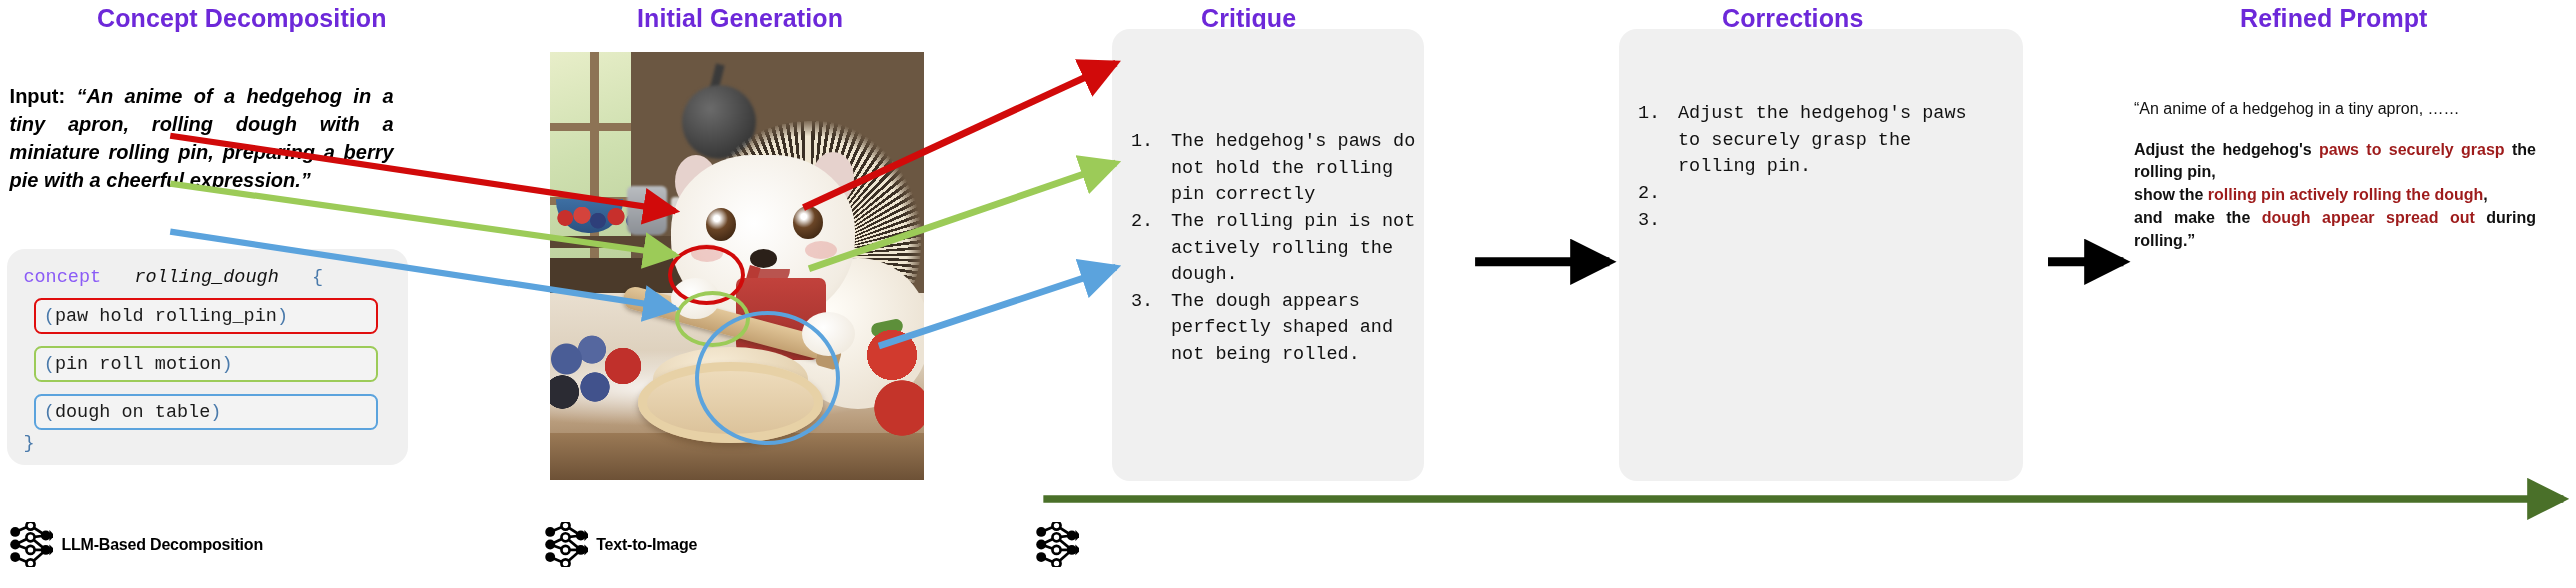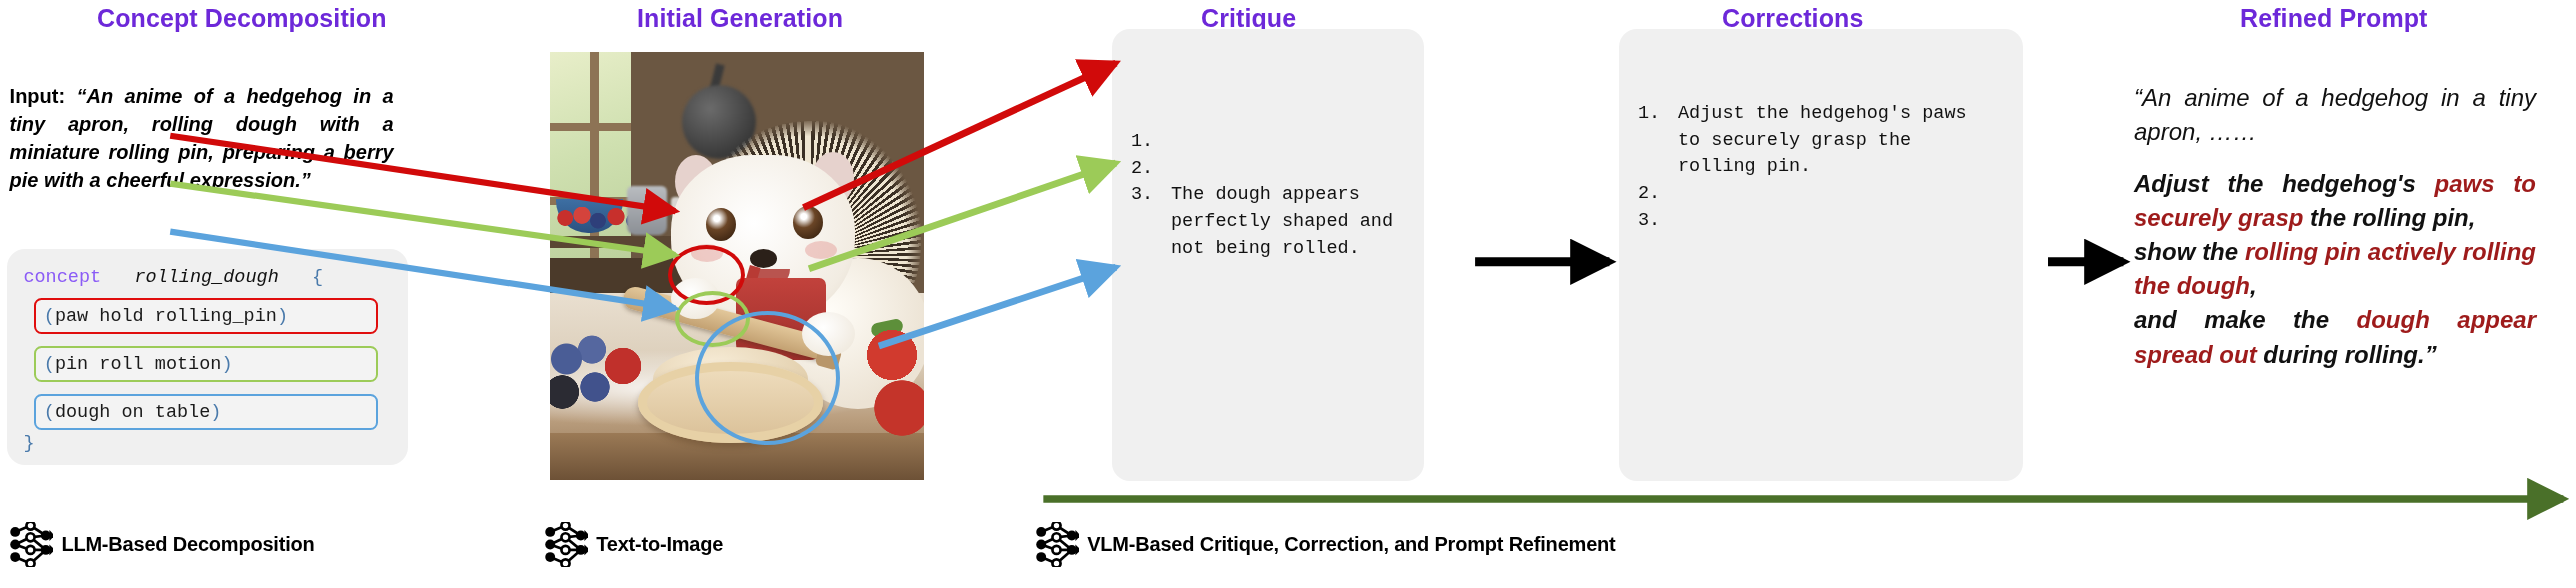--- a/index.html
+++ b/index.html
@@ -165,32 +165,32 @@
   .list-panel-text{
     position:absolute;font-family:"Liberation Mono", monospace;
     font-size:18.5px;line-height:1.44;color:#111;
   }
   .li-row{display:flex;}
   .li-num{width:40px;flex:none;}
   .li-txt{white-space:pre-line;}
 
   
   #refined-text{
-    position:absolute;left:2134px;top:81px;width:402px;
-    font-family:"Liberation Sans", sans-serif;font-style:italic;
-    font-size:24px;line-height:1.42;color:#111;text-align:justify;
+    position:absolute;left:2134px;top:98px;width:402px;
+    font-family:"Liberation Sans", sans-serif;
+    font-size:16px;line-height:1.42;color:#111;text-align:justify;
   }
   #refined-text .hl{color:#9e1b1b;font-weight:bold;}
   #refined-text .blk{font-weight:bold;}
   .gap{height:18px;}
 
   
   .legend-item{position:absolute;display:flex;align-items:center;gap:8.2px;}
   .legend-label{
-    font-family:"Liberation Sans", sans-serif;font-weight:bold;font-size:20px;color:#000;
+    font-family:"Liberation Sans", sans-serif;font-weight:bold;font-size:16px;color:#000;
     white-space:nowrap;letter-spacing:-0.2px;
   }
   .net-icon{width:45px;height:45px;flex:none;}
 
   svg.overlay{position:absolute;left:0;top:0;width:2576px;height:588px;pointer-events:none;}
 </style>
 </head>
 <body>
 
 <div class="stage">
@@ -286,23 +286,29 @@
 
     <div class="ann-ellipse" style="left:118px;top:193px;width:77px;height:60px;border:4.1px solid #d10a0a;"></div>
     <div class="ann-ellipse" style="left:125px;top:239px;width:75px;height:56px;border:4.1px solid #9ccb58;"></div>
     <div class="ann-ellipse" style="left:145px;top:259px;width:145px;height:134px;border:4.1px solid #5ba3dd;"></div>
   </div>
 
   <div class="panel" style="left:1112px;top:29px;width:312px;height:452px;"></div>
   <div class="list-panel-text" style="left:1131px;top:129px;width:288px;">
     <div class="li-row">
       <span class="li-num">1.</span>
+      <span class="li-txt">The hedgehog's paws do
+not hold the rolling
+pin correctly</span>
     </div>
     <div class="li-row">
       <span class="li-num">2.</span>
+      <span class="li-txt">The rolling pin is not
+actively rolling the
+dough.</span>
     </div>
     <div class="li-row">
       <span class="li-num">3.</span>
       <span class="li-txt">The dough appears
 perfectly shaped and
 not being rolled.</span>
     </div>
   </div>
 
   <div class="panel" style="left:1619px;top:29px;width:404px;height:452px;"></div>
@@ -447,17 +453,16 @@
       <circle cx="16" cy="78" r="11" fill="#000"></circle>
       <circle cx="50" cy="8" r="9" fill="#fff" stroke="#000" stroke-width="6"></circle>
       <circle cx="50" cy="34" r="9" fill="#fff" stroke="#000" stroke-width="6"></circle>
       <circle cx="50" cy="62" r="9" fill="#fff" stroke="#000" stroke-width="6"></circle>
       <circle cx="50" cy="92" r="9" fill="#fff" stroke="#000" stroke-width="6"></circle>
       <circle cx="84" cy="30" r="11" fill="#000"></circle>
         <circle cx="84" cy="62" r="11" fill="#000"></circle>
       <path d="M92,18 L104,30 L92,42 z" fill="#000"></path>
         <path d="M92,50 L104,62 L92,74 z" fill="#000"></path>
     </svg>
-    <span class="legend-label">VLM-Based Critique, Correction, and Prompt Refinement</span>
   </div>
 
 </div>
 
 
 </body></html>

